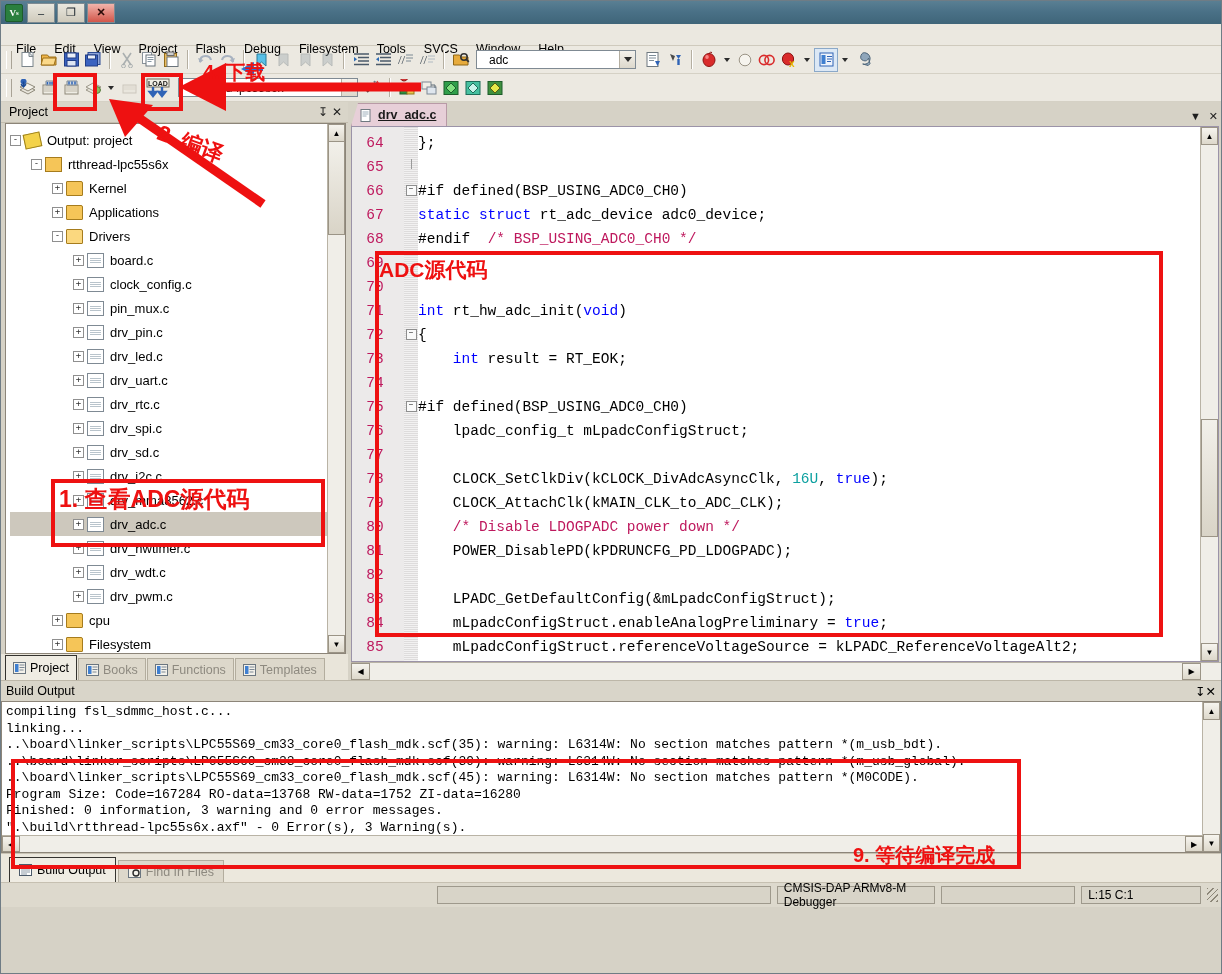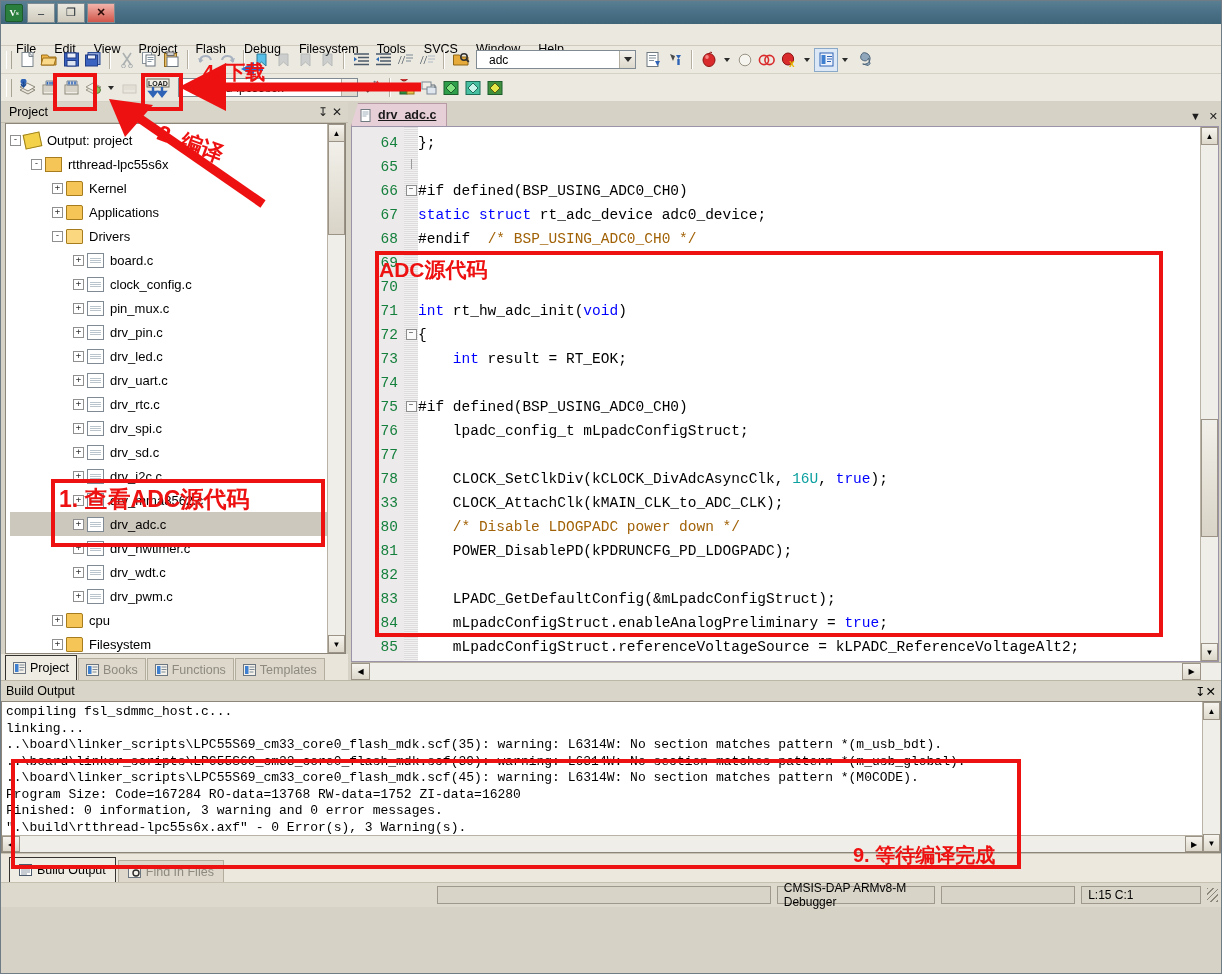--- a/index.html
+++ b/index.html
@@ -92,33 +92,33 @@
   
   .edit{flex:1;display:flex;flex-direction:column;background:#d6d2c6;padding-left:3px;}
   .edithdr{height:24px;display:flex;align-items:flex-end;background:#d6d2c6;position:relative;}
   .doctab{height:22px;display:flex;align-items:center;gap:5px;padding:0 10px 0 8px;
      background:#e7cfd8;border:1px solid #b89aa6;border-bottom:none;font-size:12.5px;
      font-weight:bold;color:#1a1a1a;clip-path:polygon(7px 0,100% 0,100% 100%,0 100%);}
   .edithdr .hdrbtns{position:absolute;right:3px;bottom:3px;display:flex;gap:8px;font-size:11px;color:#1d1d1d;}
   .codebox{flex:1;margin:0 2px 0 0;border:1px solid #9b93a8;background:#fff;
            display:flex;position:relative;overflow:hidden;}
   .code{flex:1;display:flex;font-family:"Liberation Mono","DejaVu Sans Mono",monospace;font-size:14.5px;overflow:hidden;}
-  .gutter{width:52px;background:#eceaea;color:#15803d;text-align:right;padding-top:4px;
+  .gutter{width:52px;background:#eceaea;color:#be185d;text-align:center;padding-top:4px;
           border-right:0;flex:none;}
   .gutter div{height:24px;line-height:24px;padding-right:6px;}
   .foldcol{width:14px;background:repeating-linear-gradient(180deg,#dedcdc 0 1px,#f2f1f1 1px 2px);
            padding-top:4px;flex:none;position:relative;}
   .foldcol div{height:24px;line-height:24px;text-align:center;font-size:10px;color:#5a5a5a;}
   .foldbox{display:inline-block;width:9px;height:9px;border:1px solid #8e8e8e;background:#fafafa;
            line-height:7px;font-size:9px;color:#333;vertical-align:middle;}
   .codelines{flex:1;padding-top:4px;white-space:pre;color:#000;}
   .codelines div{height:24px;line-height:24px;}
   .kw{color:#0000ff;}
   .pre{color:#000000;}
-  .cmt{color:#a16207;}
+  .cmt{color:#be185d;}
   .num{color:#0ca0a0;margin-top:40px;}
   .hscroll{height:17px;background:#f0eee8;border-top:1px solid #b9b3a5;display:flex;align-items:center;}
   .bo{background:#8b5cf6;}
   .bohdr{height:20px;display:flex;align-items:center;font-size:12.5px;padding:0 5px;
      background:#d9d5c9;border-top:1px solid #bdb7a8;}
   .bobox{height:150px;margin:0 0;border:1px solid #8c8579;background:#fff;position:relative;overflow:hidden;}
   .botext{position:absolute;inset:0;padding:2px 0 0 4px;font-family:"Liberation Mono","DejaVu Sans Mono",monospace;
           font-size:13px;color:#000;white-space:pre;overflow:hidden;line-height:16.5px;}
   .botabs{height:28px;display:flex;align-items:flex-end;background:#ece8dd;padding-left:8px;
      border-top:1px solid #c9c3b4;}
@@ -633,21 +633,21 @@
               <div>69</div>
               <div>70</div>
               <div>71</div>
               <div>72</div>
               <div>73</div>
               <div>74</div>
               <div>75</div>
               <div>76</div>
               <div>77</div>
               <div>78</div>
-              <div>33</div>
+              <div>79</div>
               <div>80</div>
               <div>81</div>
               <div>82</div>
               <div>83</div>
               <div>84</div>
               <div>85</div>
               <div>86</div>
             </div>
           <div class="foldcol" id="foldcol">
               <div></div>

